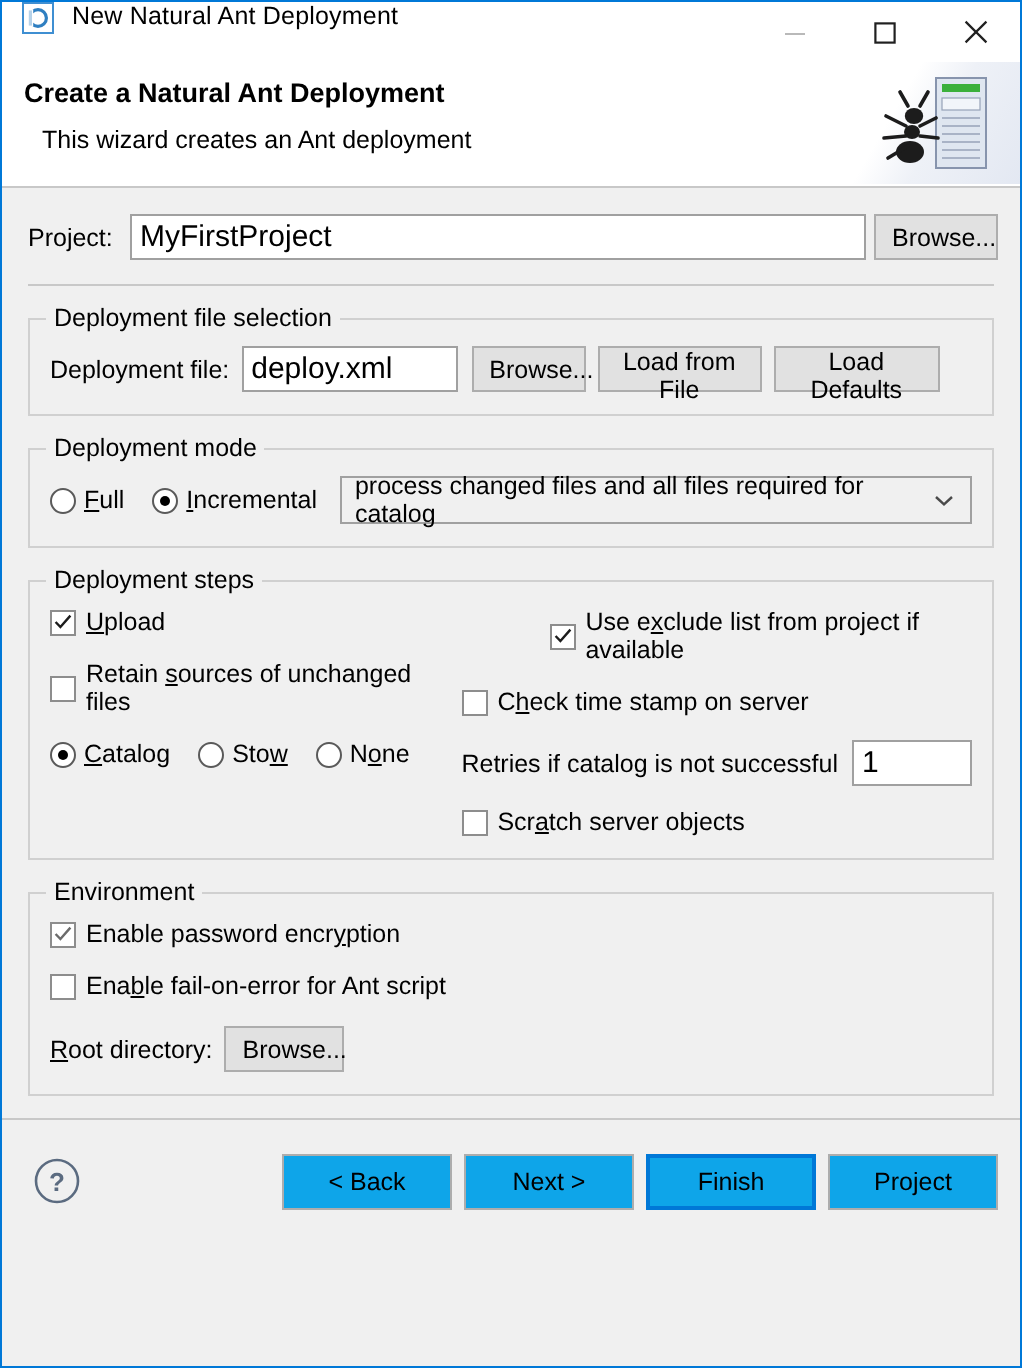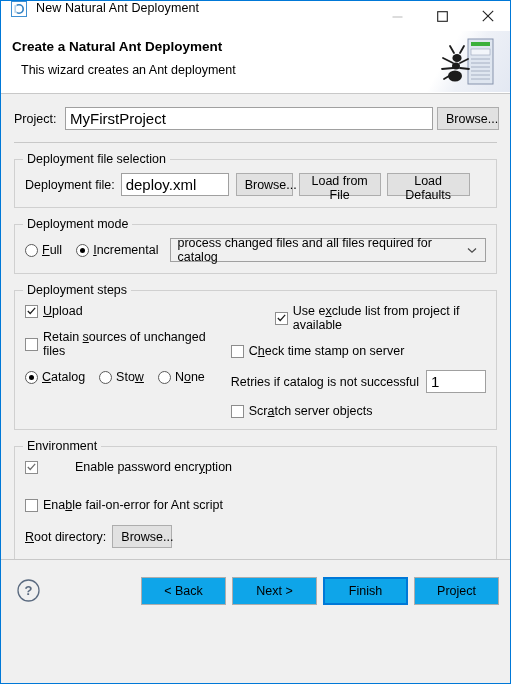--- a/index.html
+++ b/index.html
@@ -420,21 +420,21 @@
           <div class="cell">
             <span class="cb"></span>
             <span>Scr<span class="u">a</span>tch server objects</span>
           </div>
         </div>
       </div>
     </div>
 
     <div class="group">
       <div class="group-title">Environment</div>
-      <div class="cell" style="margin-bottom:24px;gap:32px;">
+      <div class="cell" style="margin-bottom:12px;">
         <span class="cb">
           <svg width="9" height="8" viewBox="0 0 9 8">
               <polyline points="0.8,4 3.2,6.5 8.2,0.8" fill="none" stroke="#6b6b6b" stroke-width="1.2"></polyline>
             </svg>
         </span>
         <span>Enable password encr<span class="u">y</span>ption</span>
       </div>
       <div class="cell" style="margin-bottom:13px;">
         <span class="cb"></span>
         <span>Ena<span class="u">b</span>le fail-on-error for Ant script</span>

